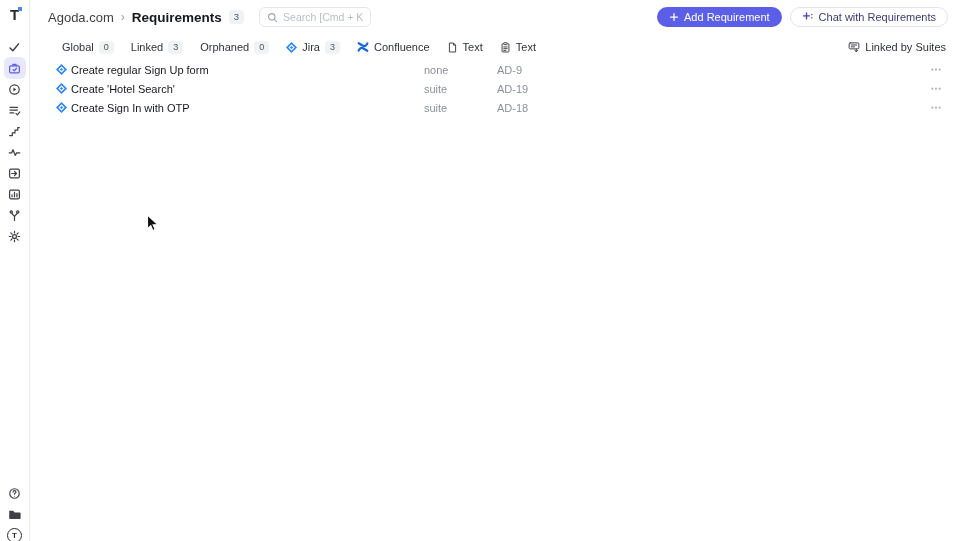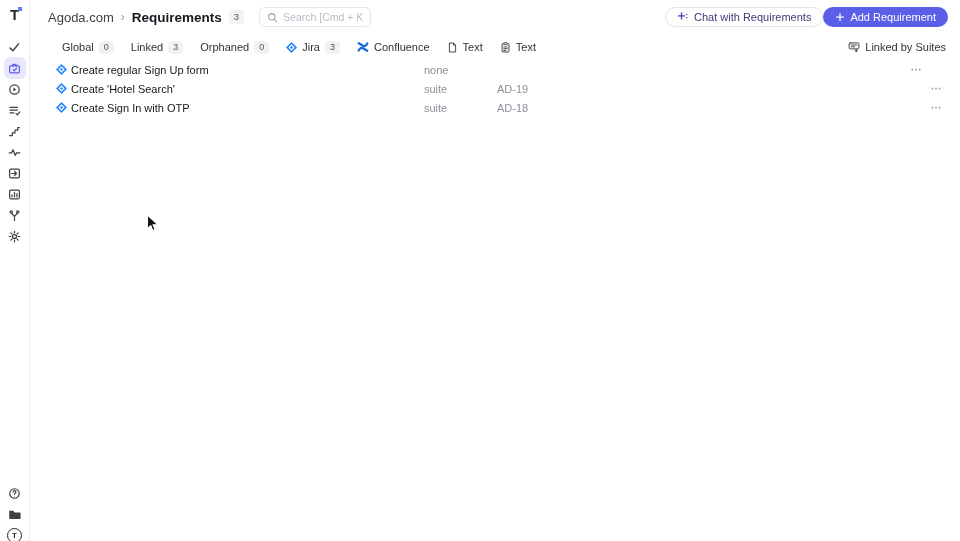--- a/index.html
+++ b/index.html
@@ -203,39 +203,39 @@
       <svg width="11" height="11" viewBox="0 0 16 16" fill="none" stroke="#9ca3af" stroke-width="1.6" stroke-linecap="round">
           <circle cx="7" cy="7" r="4.6"></circle>
           <path d="M10.6 10.6L14 14"></path>
         </svg>
     </span>
     <input type="text" placeholder="Search [Cmd + K]" style="">
   </div>
 
   <div class="topbar-spacer"></div>
 
+  <button class="btn btn-add">
+    <span class="icon">
+      <svg width="10" height="10" viewBox="0 0 16 16" fill="none" stroke="#fff" stroke-width="2" stroke-linecap="round">
+          <path d="M8 2.5v11M2.5 8h11"></path>
+        </svg>
+    </span>
+    <span>Add Requirement</span>
+  </button>
+
   <button class="btn btn-chat">
     <span class="icon">
       <svg width="12" height="12" viewBox="0 0 16 16" fill="none" stroke="#4845a8" stroke-width="1.8" stroke-linecap="round">
           <path d="M6 2.5v8M2 6.5h8"></path>
           <circle cx="13" cy="4.5" r="1" fill="#4845a8" stroke="none"></circle>
           <circle cx="13" cy="9" r="1" fill="#4845a8" stroke="none"></circle>
         </svg>
     </span>
     <span>Chat with Requirements</span>
   </button>
-
-  <button class="btn btn-add">
-    <span class="icon">
-      <svg width="10" height="10" viewBox="0 0 16 16" fill="none" stroke="#fff" stroke-width="2" stroke-linecap="round">
-          <path d="M8 2.5v11M2.5 8h11"></path>
-        </svg>
-    </span>
-    <span>Add Requirement</span>
-  </button>
 </div>
 
 <div class="filterbar">
   <div class="ftab">
     <span>Global</span>
     <span class="fbadge">0</span>
   </div>
   <div class="ftab">
     <span>Linked</span>
     <span class="fbadge">3</span>
@@ -303,20 +303,21 @@
       <span class="icon">
         <svg width="11" height="11" viewBox="0 0 16 16">
             <path fill="#2684FF" d="M8 0l8 8-8 8-8-8z"></path>
             <path fill="#fff" d="M8 3.4L12.6 8 8 12.6 3.4 8z"></path>
             <path fill="#2684FF" d="M8 5.7L10.3 8 8 10.3 5.7 8z"></path>
           </svg>
       </span>
       <span>Create regular Sign Up form</span>
     </div>
     <div class="muted">none</div>
+    <div class="keycell">AD-9</div>
     <div class="dots">⋯</div>
   </div>
 
   <div class="trow">
     <div class="title-cell">
       <span class="icon">
         <svg width="11" height="11" viewBox="0 0 16 16">
             <path fill="#2684FF" d="M8 0l8 8-8 8-8-8z"></path>
             <path fill="#fff" d="M8 3.4L12.6 8 8 12.6 3.4 8z"></path>
             <path fill="#2684FF" d="M8 5.7L10.3 8 8 10.3 5.7 8z"></path>

